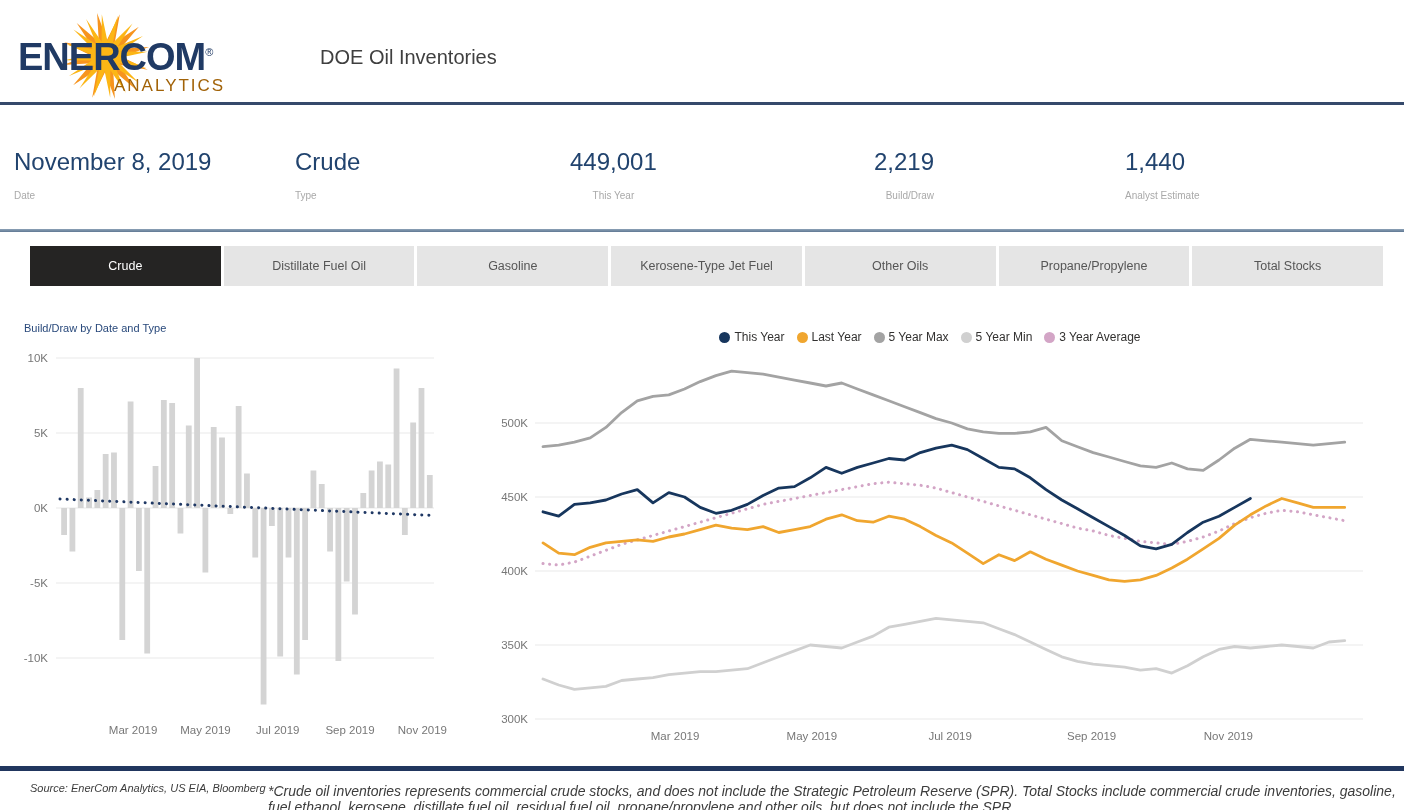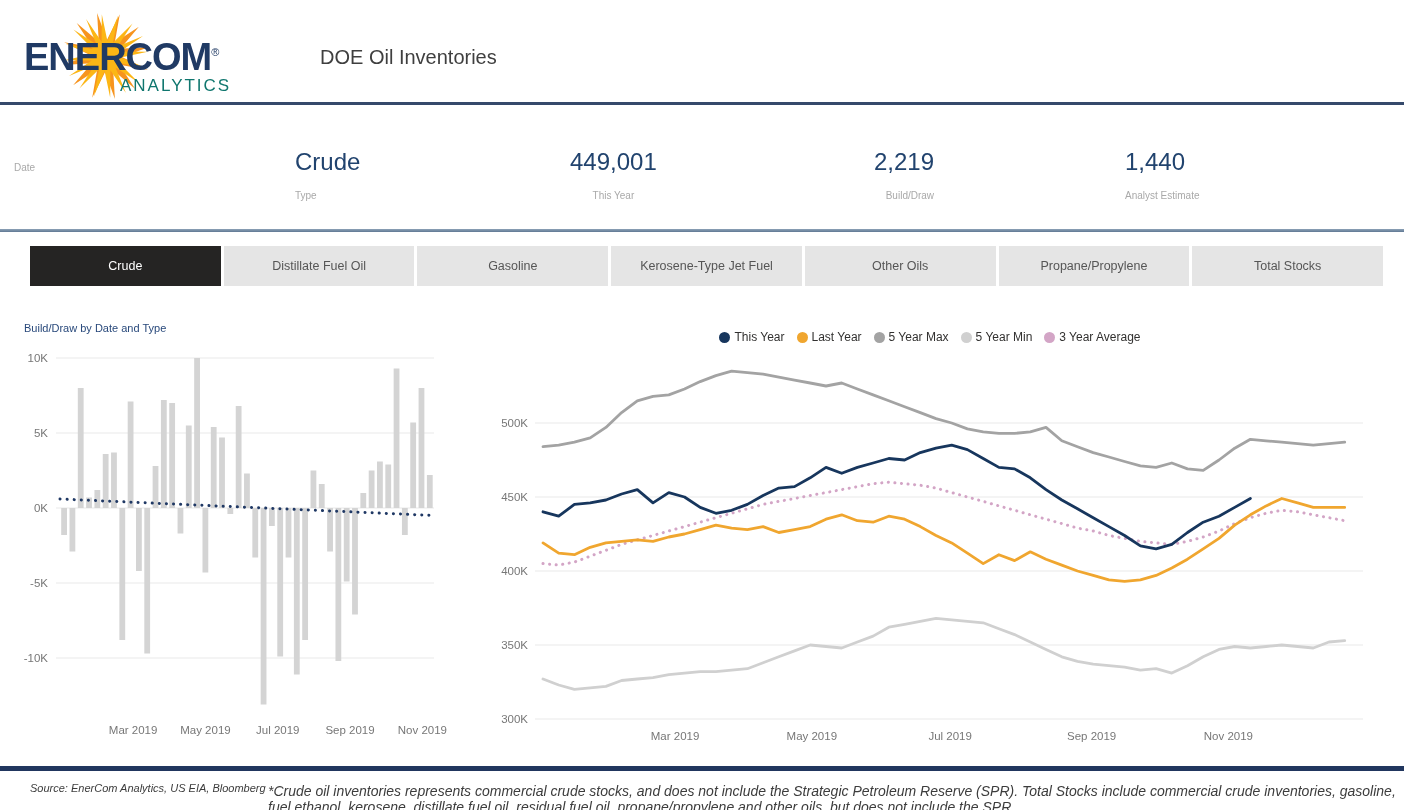--- a/index.html
+++ b/index.html
@@ -2,23 +2,23 @@
 <html><head>
 <meta charset="utf-8">
 <style>
   * { margin:0; padding:0; box-sizing:border-box; }
   body { background:#ffffff; font-family:"Liberation Sans", sans-serif; }
   .page { position:relative; width:1404px; height:810px; background:#ffffff; overflow:hidden; }
 
   
   .logo { position:absolute; left:18px; top:10px; width:210px; height:92px; }
   .logo svg { position:absolute; left:40px; top:0; }
-  .brand { position:absolute; left:0; top:26px; font-size:38px; font-weight:700; letter-spacing:-1px; color:#203a64; z-index:2;margin-left:6px; }
+  .brand { position:absolute; left:0; top:26px; font-size:38px; font-weight:700; letter-spacing:-1px; color:#203a64; z-index:2; }
   .brand sup { font-size:11px; font-weight:400; vertical-align:super; }
-  .brand-sub { position:absolute; left:96px; top:66px; font-size:17px; letter-spacing:2px; color:#0f766e; z-index:2;margin-left:6px; }
+  .brand-sub { position:absolute; left:96px; top:66px; font-size:17px; letter-spacing:2px; color:#a16207; z-index:2; }
   .page-title { position:absolute; left:320px; top:46px; font-size:20px; color:#3f3f3f; }
   .divider-navy { position:absolute; left:0; top:102px; width:1404px; height:3px; background:#35496b; }
 
   
   .kpi { position:absolute; top:148px; }
   .kpi-value { font-size:24px; color:#21436e; }
   .kpi-label { margin-top:14px; font-size:10px; color:#a9a9a9; }
 
   .divider-steel { position:absolute; left:0; top:229px; width:1404px; height:3px;
     background:linear-gradient(#8da2b7, #5f7893); }
@@ -56,20 +56,21 @@
       <polygon id="star-yellow" fill="#fcb615" points="89.8,41.8 62.9,47.4 88.2,58.1 61.2,53.0 80.5,72.6 57.5,57.6 67.9,83.0 52.4,60.3 52.2,87.8 46.6,60.9 35.9,86.2 41.0,59.2 21.4,78.5 36.4,55.5 11.0,65.9 33.7,50.4 6.2,50.2 33.1,44.6 7.8,33.9 34.8,39.0 15.5,19.4 38.5,34.4 28.1,9.0 43.6,31.7 43.8,4.2 49.4,31.1 60.1,5.8 55.0,32.8 74.6,13.5 59.6,36.5 85.0,26.1 62.3,41.6"></polygon>
     </svg>
     <div class="brand"><span>ENERCOM</span><sup>®</sup></div>
     <div class="brand-sub">ANALYTICS</div>
   </div>
   <div class="page-title">DOE Oil Inventories</div>
   <div class="divider-navy"></div>
 
   <div id="kpi-row">
       <div class="kpi" style="left: 14px;">
+        <div class="kpi-value">November 8, 2019</div>
         <div class="kpi-label">Date</div>
       </div>
       <div class="kpi" style="left: 295px;">
         <div class="kpi-value">Crude</div>
         <div class="kpi-label">Type</div>
       </div>
       <div class="kpi" style="left: 570px; text-align: center;">
         <div class="kpi-value">449,001</div>
         <div class="kpi-label">This Year</div>
       </div>

